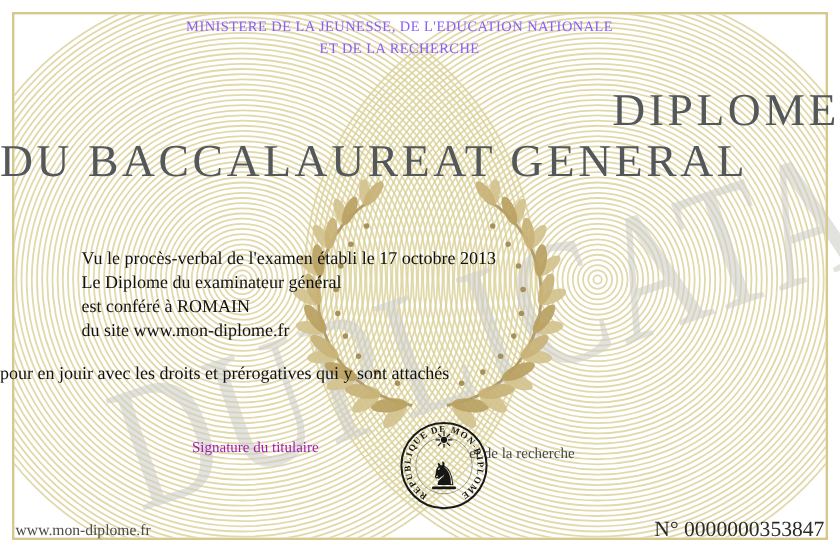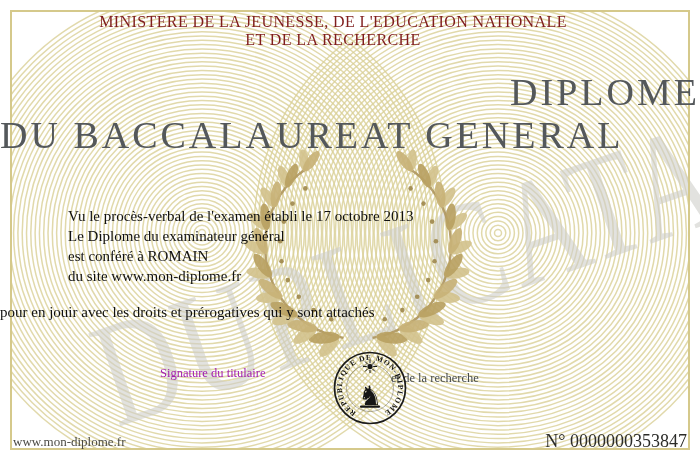--- a/index.html
+++ b/index.html
@@ -5,22 +5,22 @@
   html,body{margin:0;padding:0;background:#ffffff;}
   .page{position:relative;width:700px;height:460px;background:#ffffff;overflow:hidden;
         font-family:"Liberation Serif","DejaVu Serif",serif;}
   .page svg.layer{position:absolute;left:0;top:0;}
   .frame{position:absolute;left:10px;top:10px;width:676px;height:436px;
          border:2px solid #d5c98b;z-index:4;pointer-events:none;}
   .watermark{position:absolute;left:125px;top:300px;height:150px;line-height:150px;
              font-size:150px;letter-spacing:6px;color:#cfcfca;opacity:0.6;white-space:nowrap;
              transform:rotate(-19deg) scaleX(0.74);transform-origin:0 100%;z-index:2;font-weight:400;}
   .txt{position:absolute;z-index:5;}
-  .hdr{left:0;right:34px;top:13px;text-align:center;font-size:16px;line-height:18px;
-       color:#7f1d1d;letter-spacing:0.4px;}
+  .hdr{left:0;right:34px;top:13px;text-align:center;font-size:12px;line-height:18px;
+       color:#8b5cf6;letter-spacing:0.4px;}
   .title1{left:0;right:0;top:73px;text-align:right;font-size:38px;line-height:38px;
           letter-spacing:3px;color:#54585b;}
   .title2{left:0;right:0;top:116px;font-size:38px;line-height:38px;
           letter-spacing:3px;color:#54585b;}
   .bodyblk{left:68px;top:206px;font-size:15px;line-height:20px;color:#101010;white-space:nowrap;}
   .closing{left:0;right:50px;top:302px;text-align:left;font-size:15px;line-height:20px;color:#101010;}
   .signature{left:160px;top:366px;font-size:12.5px;line-height:15px;color:#a21caf;}
   .ministry{left:404px;top:370px;font-size:12.5px;line-height:17px;color:#44494b;}
   .ministry .l2{margin-left:-13px;}
   .foot-left{left:13px;top:434px;font-size:13px;line-height:15px;color:#4b4a44;}

